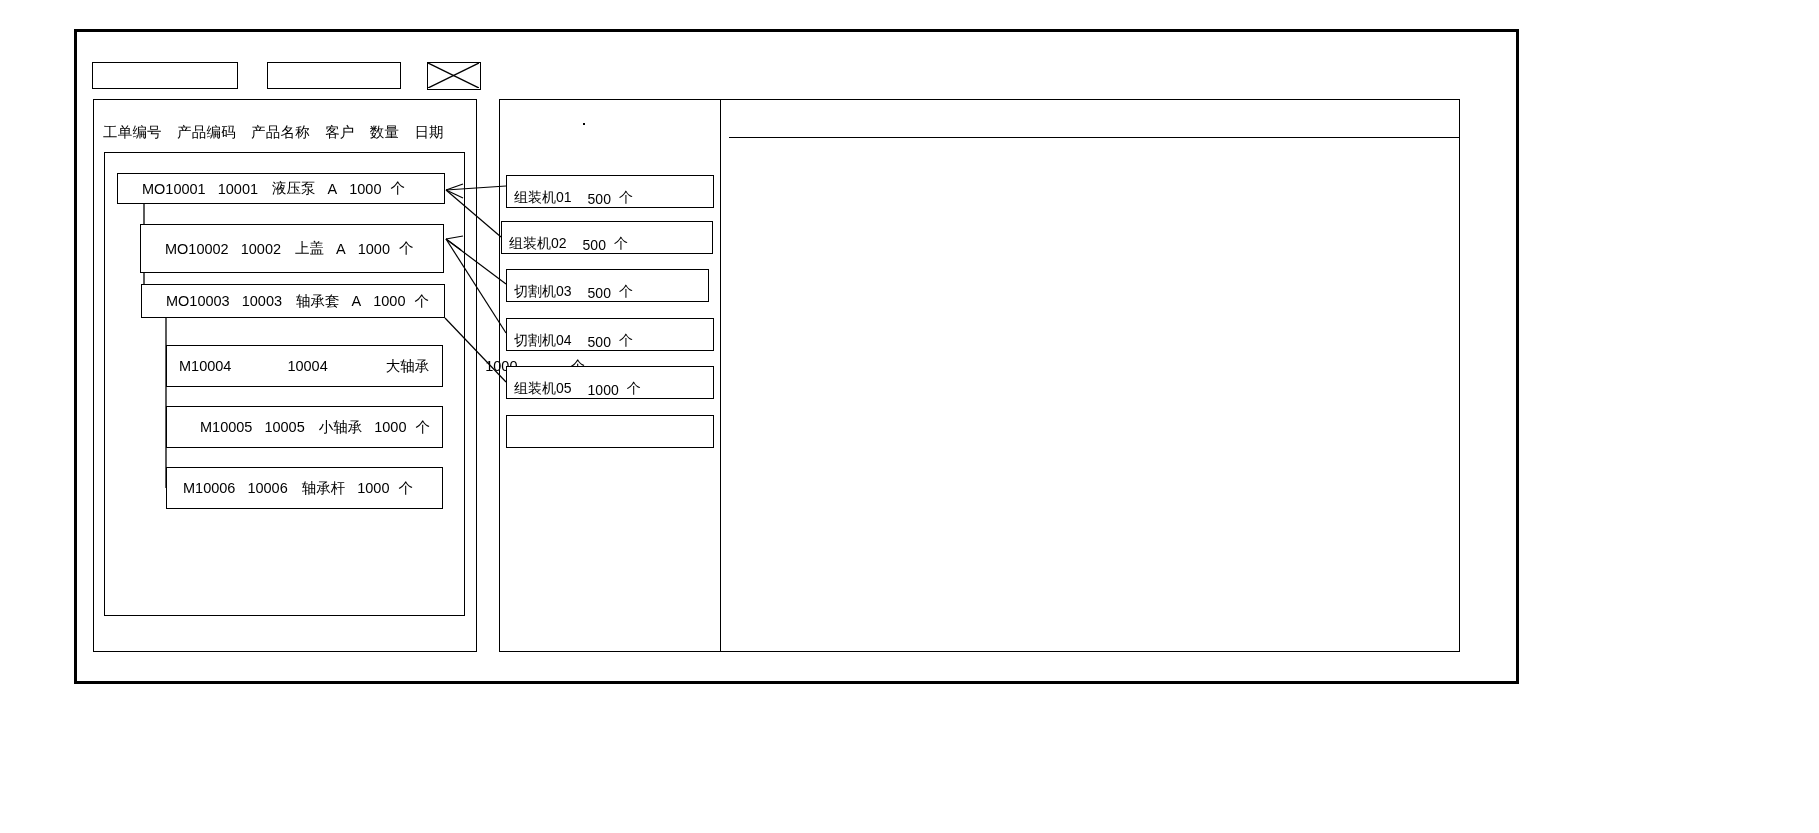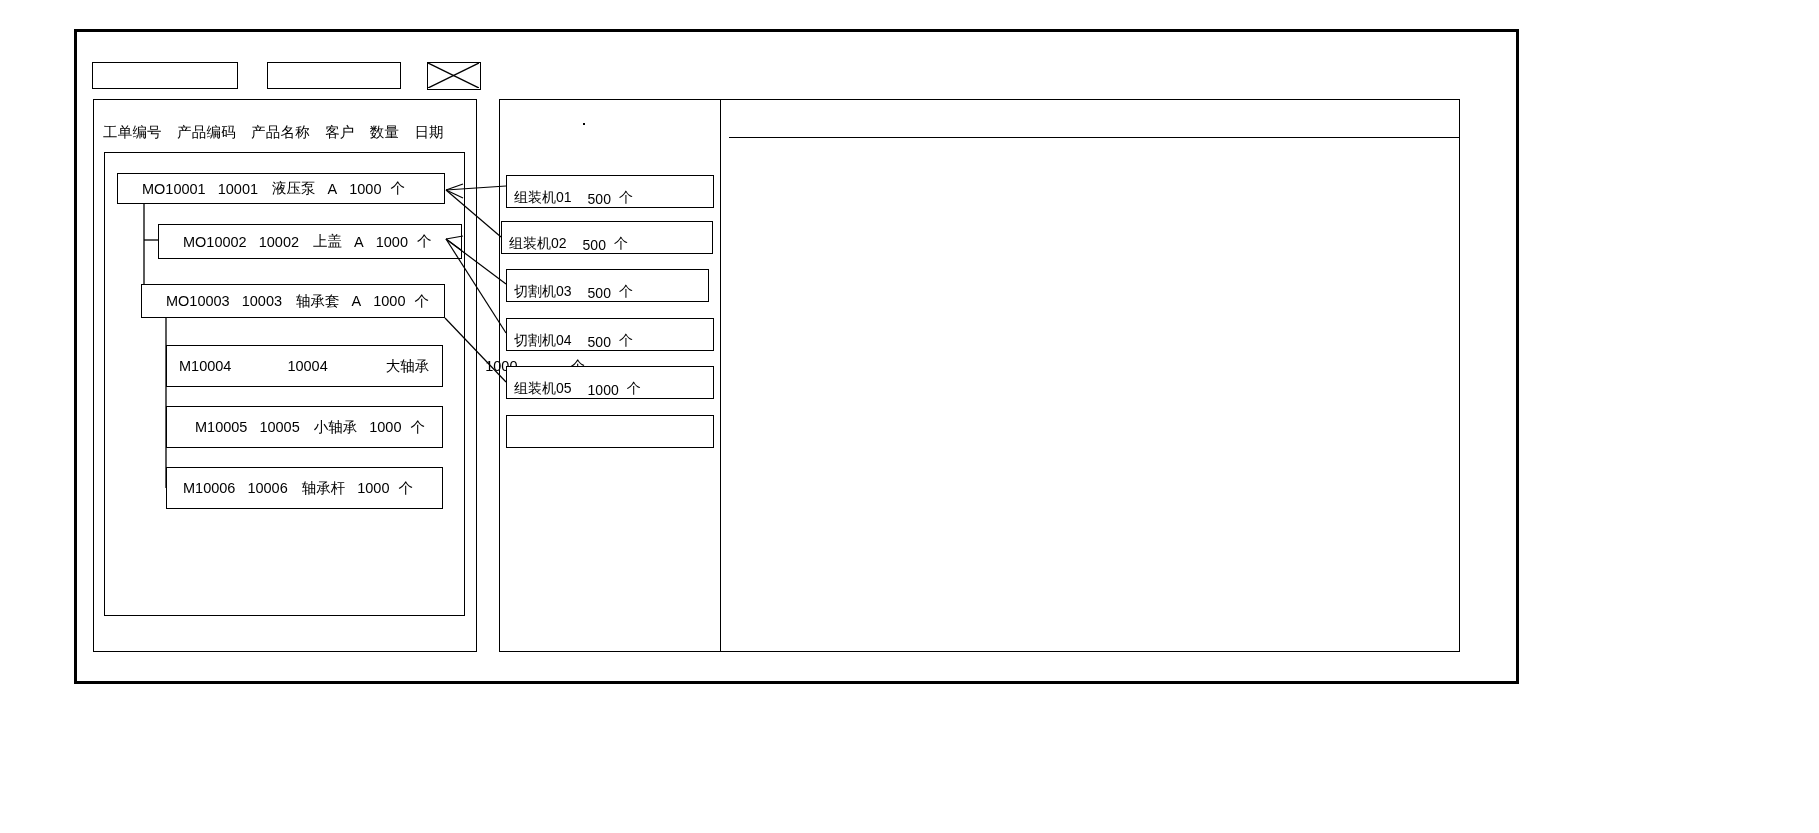--- a/index.html
+++ b/index.html
@@ -185,21 +185,21 @@
 
   <div class="tree-row" style="left:117px; top:173px; width:328px; height:31px;">
     <span class="cell">MO10001</span>
     <span class="cell code">10001</span>
     <span class="cell">液压泵</span>
     <span class="cell">A</span>
     <span class="cell qty">1000</span>
     <span class="cell">个</span>
   </div>
 
-  <div class="tree-row" style="left:158px; top:224px; width:304px; height:35px;">
+  <div class="tree-row" style="left:140px; top:224px; width:304px; height:49px;">
     <span class="cell">MO10002</span>
     <span class="cell code">10002</span>
     <span class="cell">上盖</span>
     <span class="cell">A</span>
     <span class="cell qty">1000</span>
     <span class="cell">个</span>
   </div>
 
   <div class="tree-row" style="left:141px; top:284px; width:304px; height:34px;">
     <span class="cell">MO10003</span>
@@ -211,21 +211,21 @@
   </div>
 
   <div class="tree-row" style="left:166px; top:345px; width:277px; height:42px; padding-left:12px;gap:44px;">
     <span class="cell">M10004</span>
     <span class="cell code">10004</span>
     <span class="cell">大轴承</span>
     <span class="cell qty">1000</span>
     <span class="cell">个</span>
   </div>
 
-  <div class="tree-row" style="left:166px; top:406px; width:277px; height:42px; padding-left:28px;">
+  <div class="tree-row" style="left:166px; top:406px; width:277px; height:42px; padding-left:28px;justify-content:flex-end;">
     <span class="cell">M10005</span>
     <span class="cell code">10005</span>
     <span class="cell">小轴承</span>
     <span class="cell qty">1000</span>
     <span class="cell">个</span>
   </div>
 
   <div class="tree-row" style="left:166px; top:467px; width:277px; height:42px; padding-left:16px;">
     <span class="cell">M10006</span>
     <span class="cell code">10006</span>

